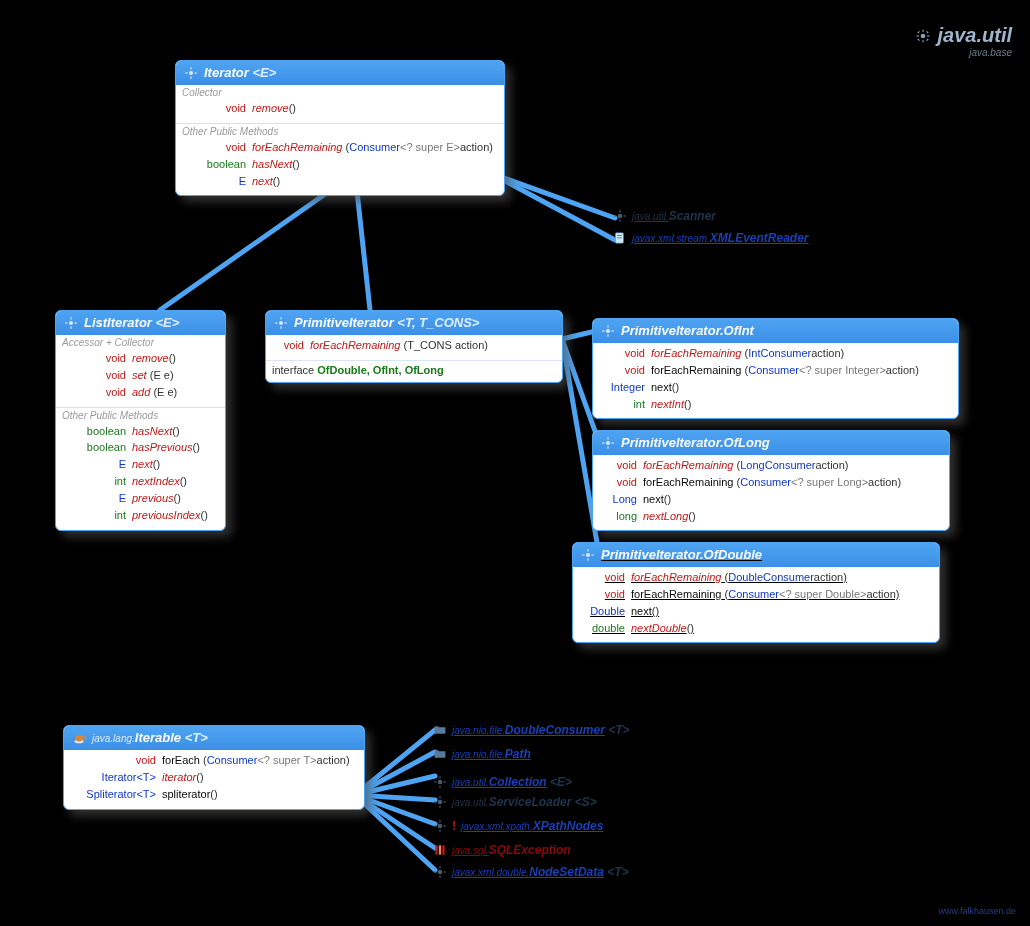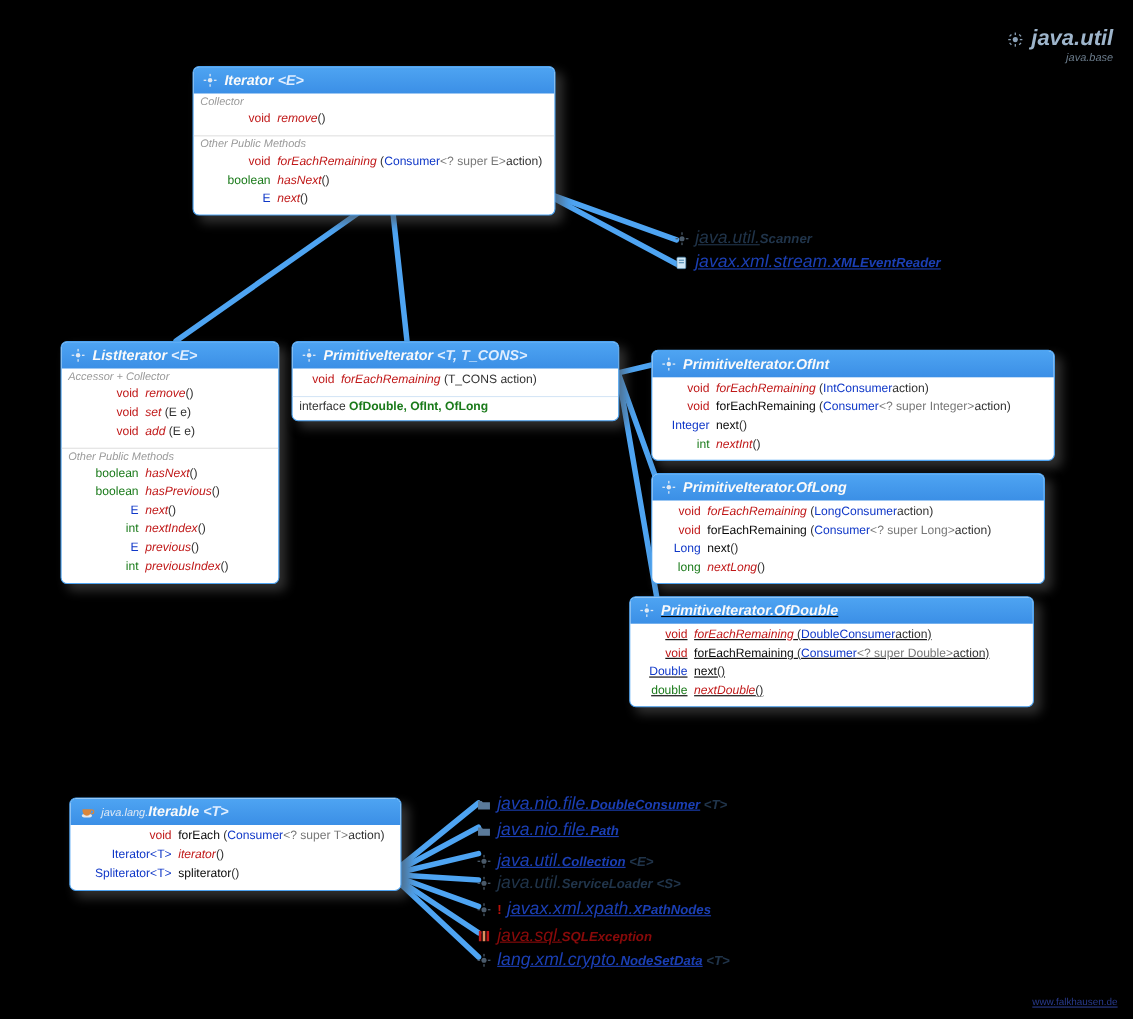--- a/index.html
+++ b/index.html
@@ -83,21 +83,21 @@
   }
   .icon-gear svg { width:14px; height:14px; display:block; }
 
   .ref {
     position: absolute;
     display: flex;
     align-items: center;
     gap: 5px;
     font-size: 12px;
   }
-  .ref .pkg { font-size: 16px; font-style: italic; text-decoration: underline; }
+  .ref .pkg { font-size: 10px; font-style: italic; text-decoration: underline; }
   .ref .cls { font-weight: bold; font-style: italic; text-decoration: underline; }
   .ref .cls-plain { font-weight: bold; font-style: italic; }
   .ref .gen-suffix { color:#20344a; font-weight:bold; font-style:italic;}
   .c-blue  { color: #1b3fb5; }
   .c-navy  { color: #20344a; }
   .c-darkred { color: #8a0a0a; }
   .ref .icon { width:15px; height:15px; display:inline-flex; align-items:center; justify-content:center; }
 
   .title-block {
     position: absolute;
@@ -117,21 +117,20 @@
   .title-block .module {
     color: #6b7c8c;
     font-size: 10px;
     font-style: italic;
   }
   .credit {
     position: absolute;
     bottom: 10px; right: 14px;
     color: #283a8c;
     font-size: 9px;
-    text-decoration: underline;
   }
 </style>
 </head>
 <body>
 
 <div class="canvas">
 
 <svg class="lines">
   <g stroke="#4ea4f2" stroke-width="5" fill="none" stroke-linecap="round">
     <line x1="355" y1="173" x2="160" y2="310"></line>
@@ -214,21 +213,21 @@
           </div>
       <div class="method-row">
             <span class="ret kw-obj">E</span>
             <span class="name m-italic">next</span>
             <span class="paren">()</span>
           </div>
     </div>
   </div>
 </div>
 
-<div class="box" style="left:55px; top:310px; width:199px;">
+<div class="box" style="left:55px; top:310px; width:171px;">
   <div class="box-header">
     <span class="icon-gear">
           <svg viewBox="0 0 24 24">
             <circle cx="12" cy="12" r="3.5" fill="#dfe9f5"></circle>
             <g fill="#dfe9f5">
               <rect x="11" y="2" width="2" height="4"></rect>
               <rect x="11" y="18" width="2" height="4"></rect>
               <rect x="2" y="11" width="4" height="2"></rect>
               <rect x="18" y="11" width="4" height="2"></rect>
             </g>
@@ -581,18 +580,18 @@
         <svg viewBox="0 0 24 24" width="14" height="14">
           <circle cx="12" cy="12" r="4" fill="#4a5a6a"></circle>
           <g fill="#4a5a6a">
             <rect x="11" y="2" width="2" height="4"></rect>
             <rect x="11" y="18" width="2" height="4"></rect>
             <rect x="2" y="11" width="4" height="2"></rect>
             <rect x="18" y="11" width="4" height="2"></rect>
           </g>
         </svg>
       </span>
-  <span><span class="pkg">lang.xml.crypto.</span><span class="cls">NodeSetData</span> <span class="gen-suffix">&lt;T&gt;</span></span>
+  <span><span class="pkg">javax.xml.double.</span><span class="cls">NodeSetData</span> <span class="gen-suffix">&lt;T&gt;</span></span>
 </div>
 
 <div class="credit">www.falkhausen.de</div>
 
 </div>
 
 </body></html>

